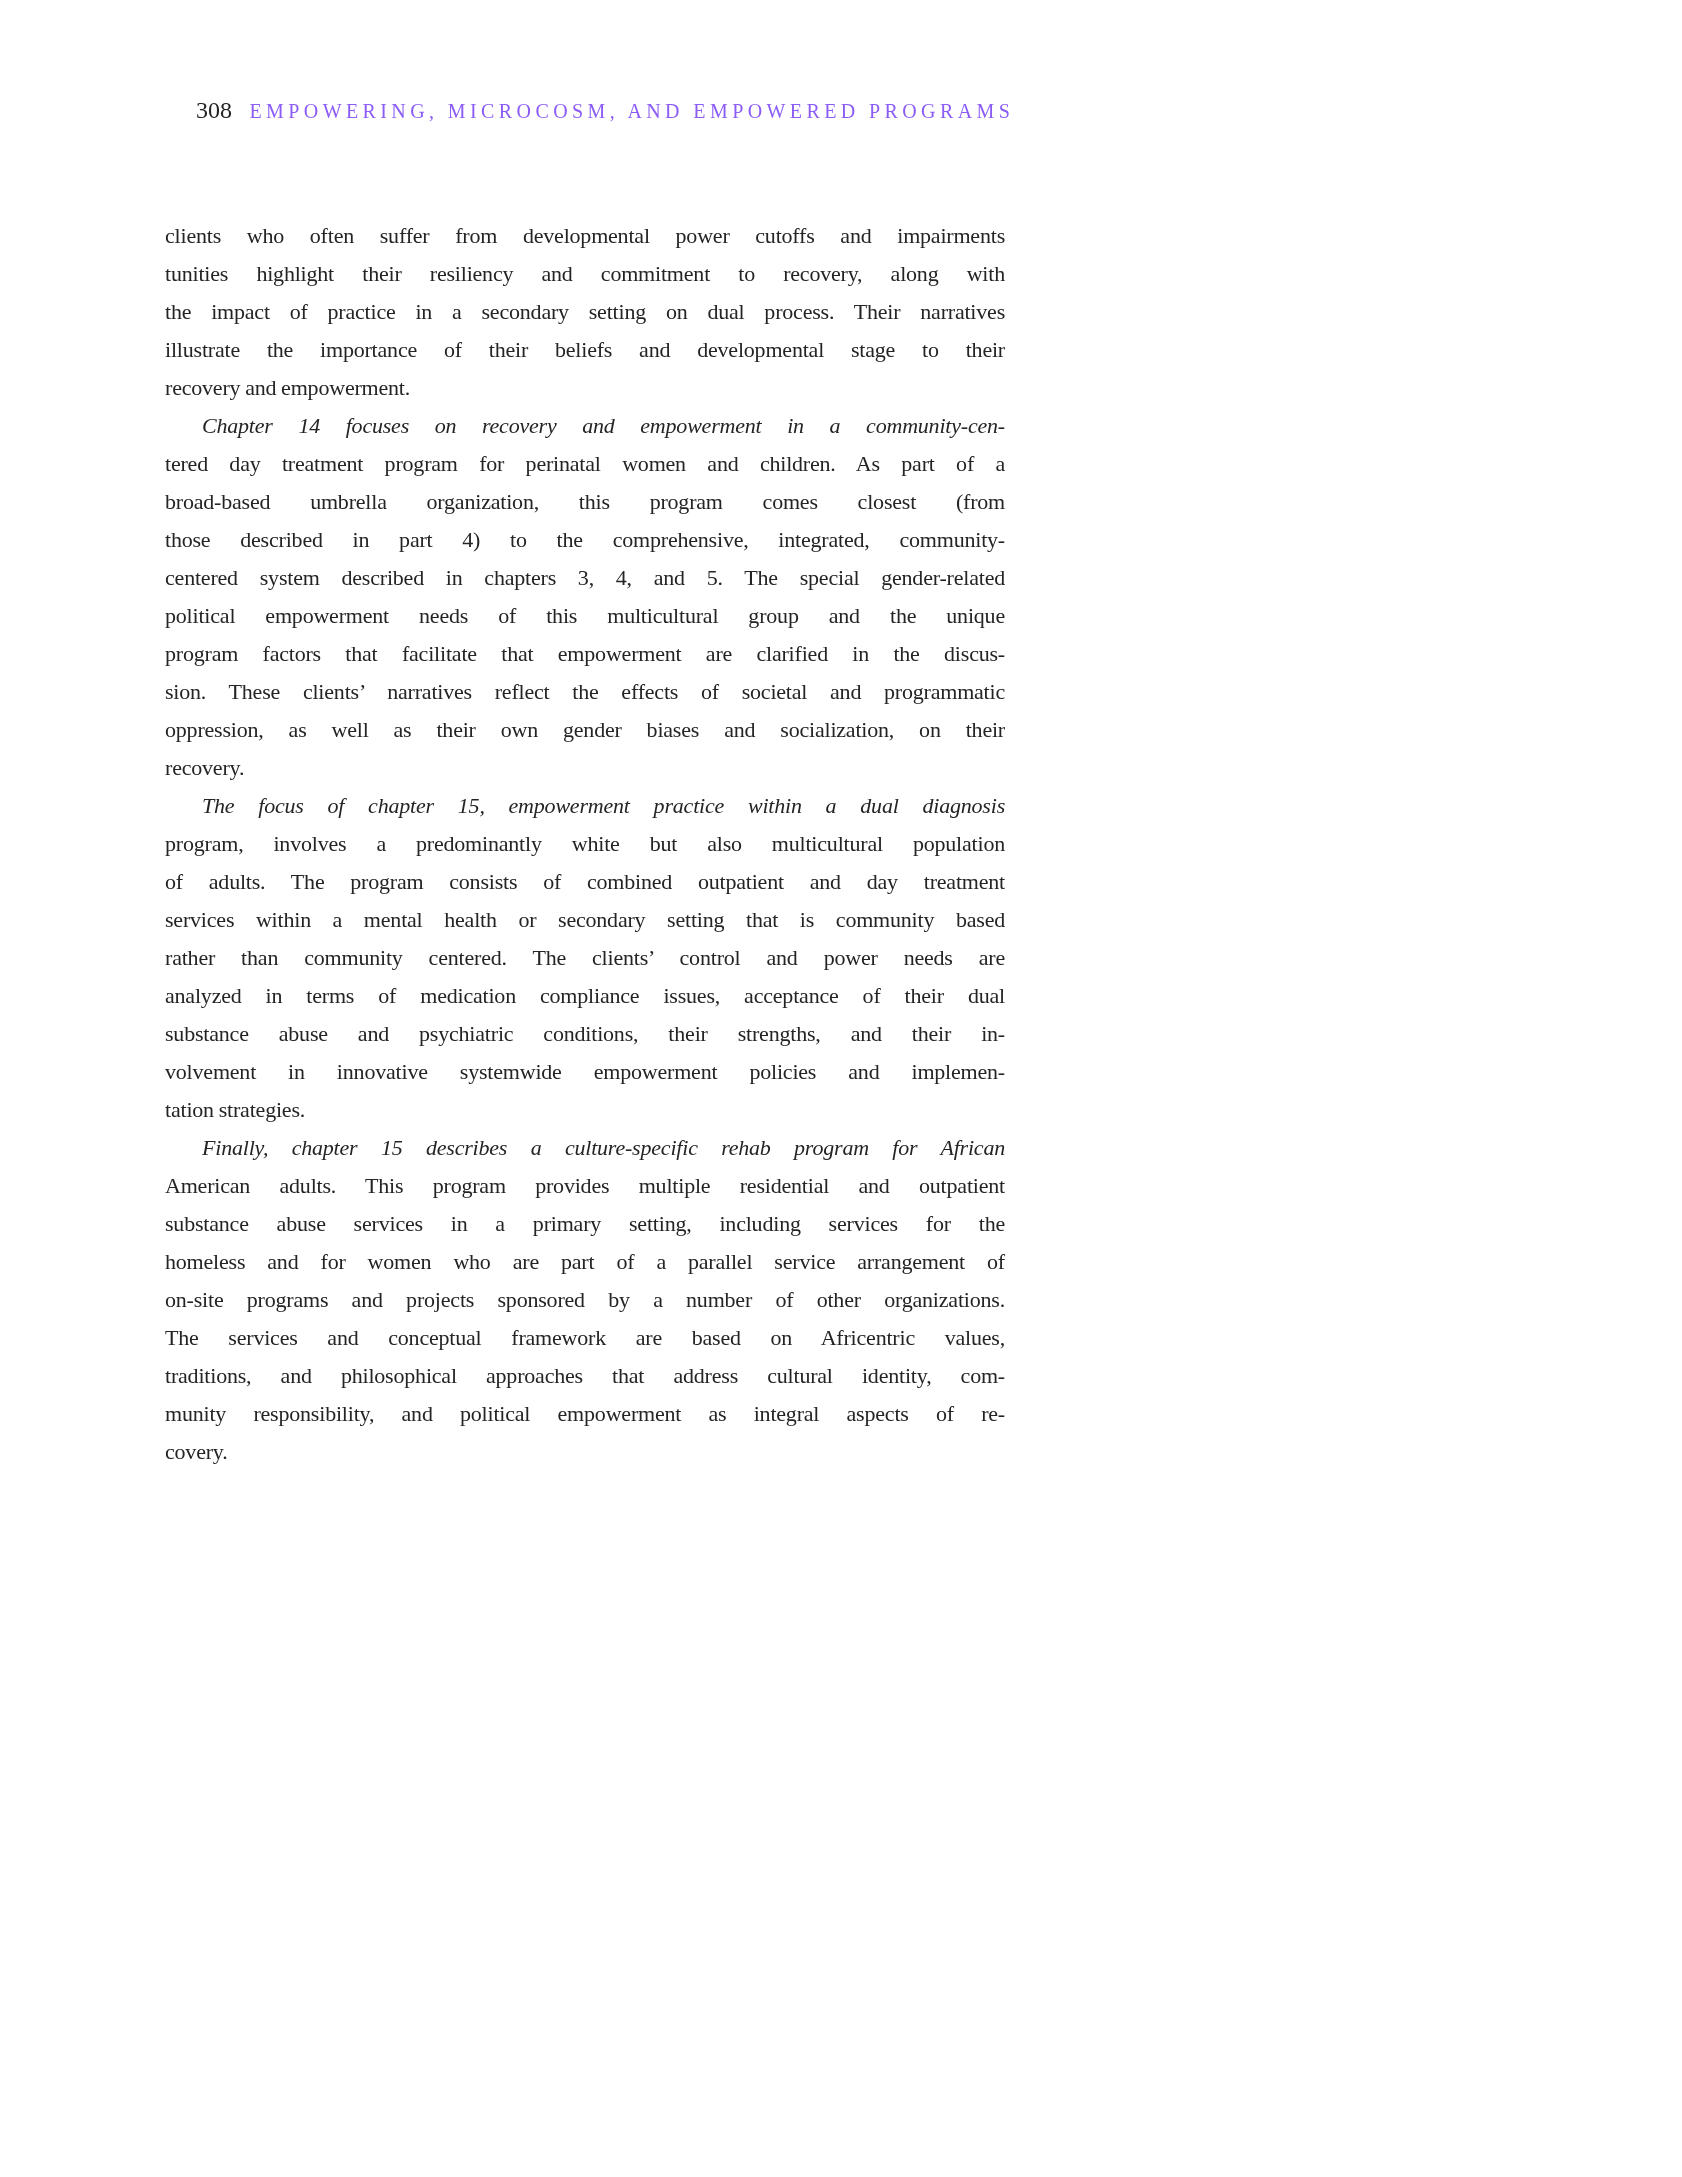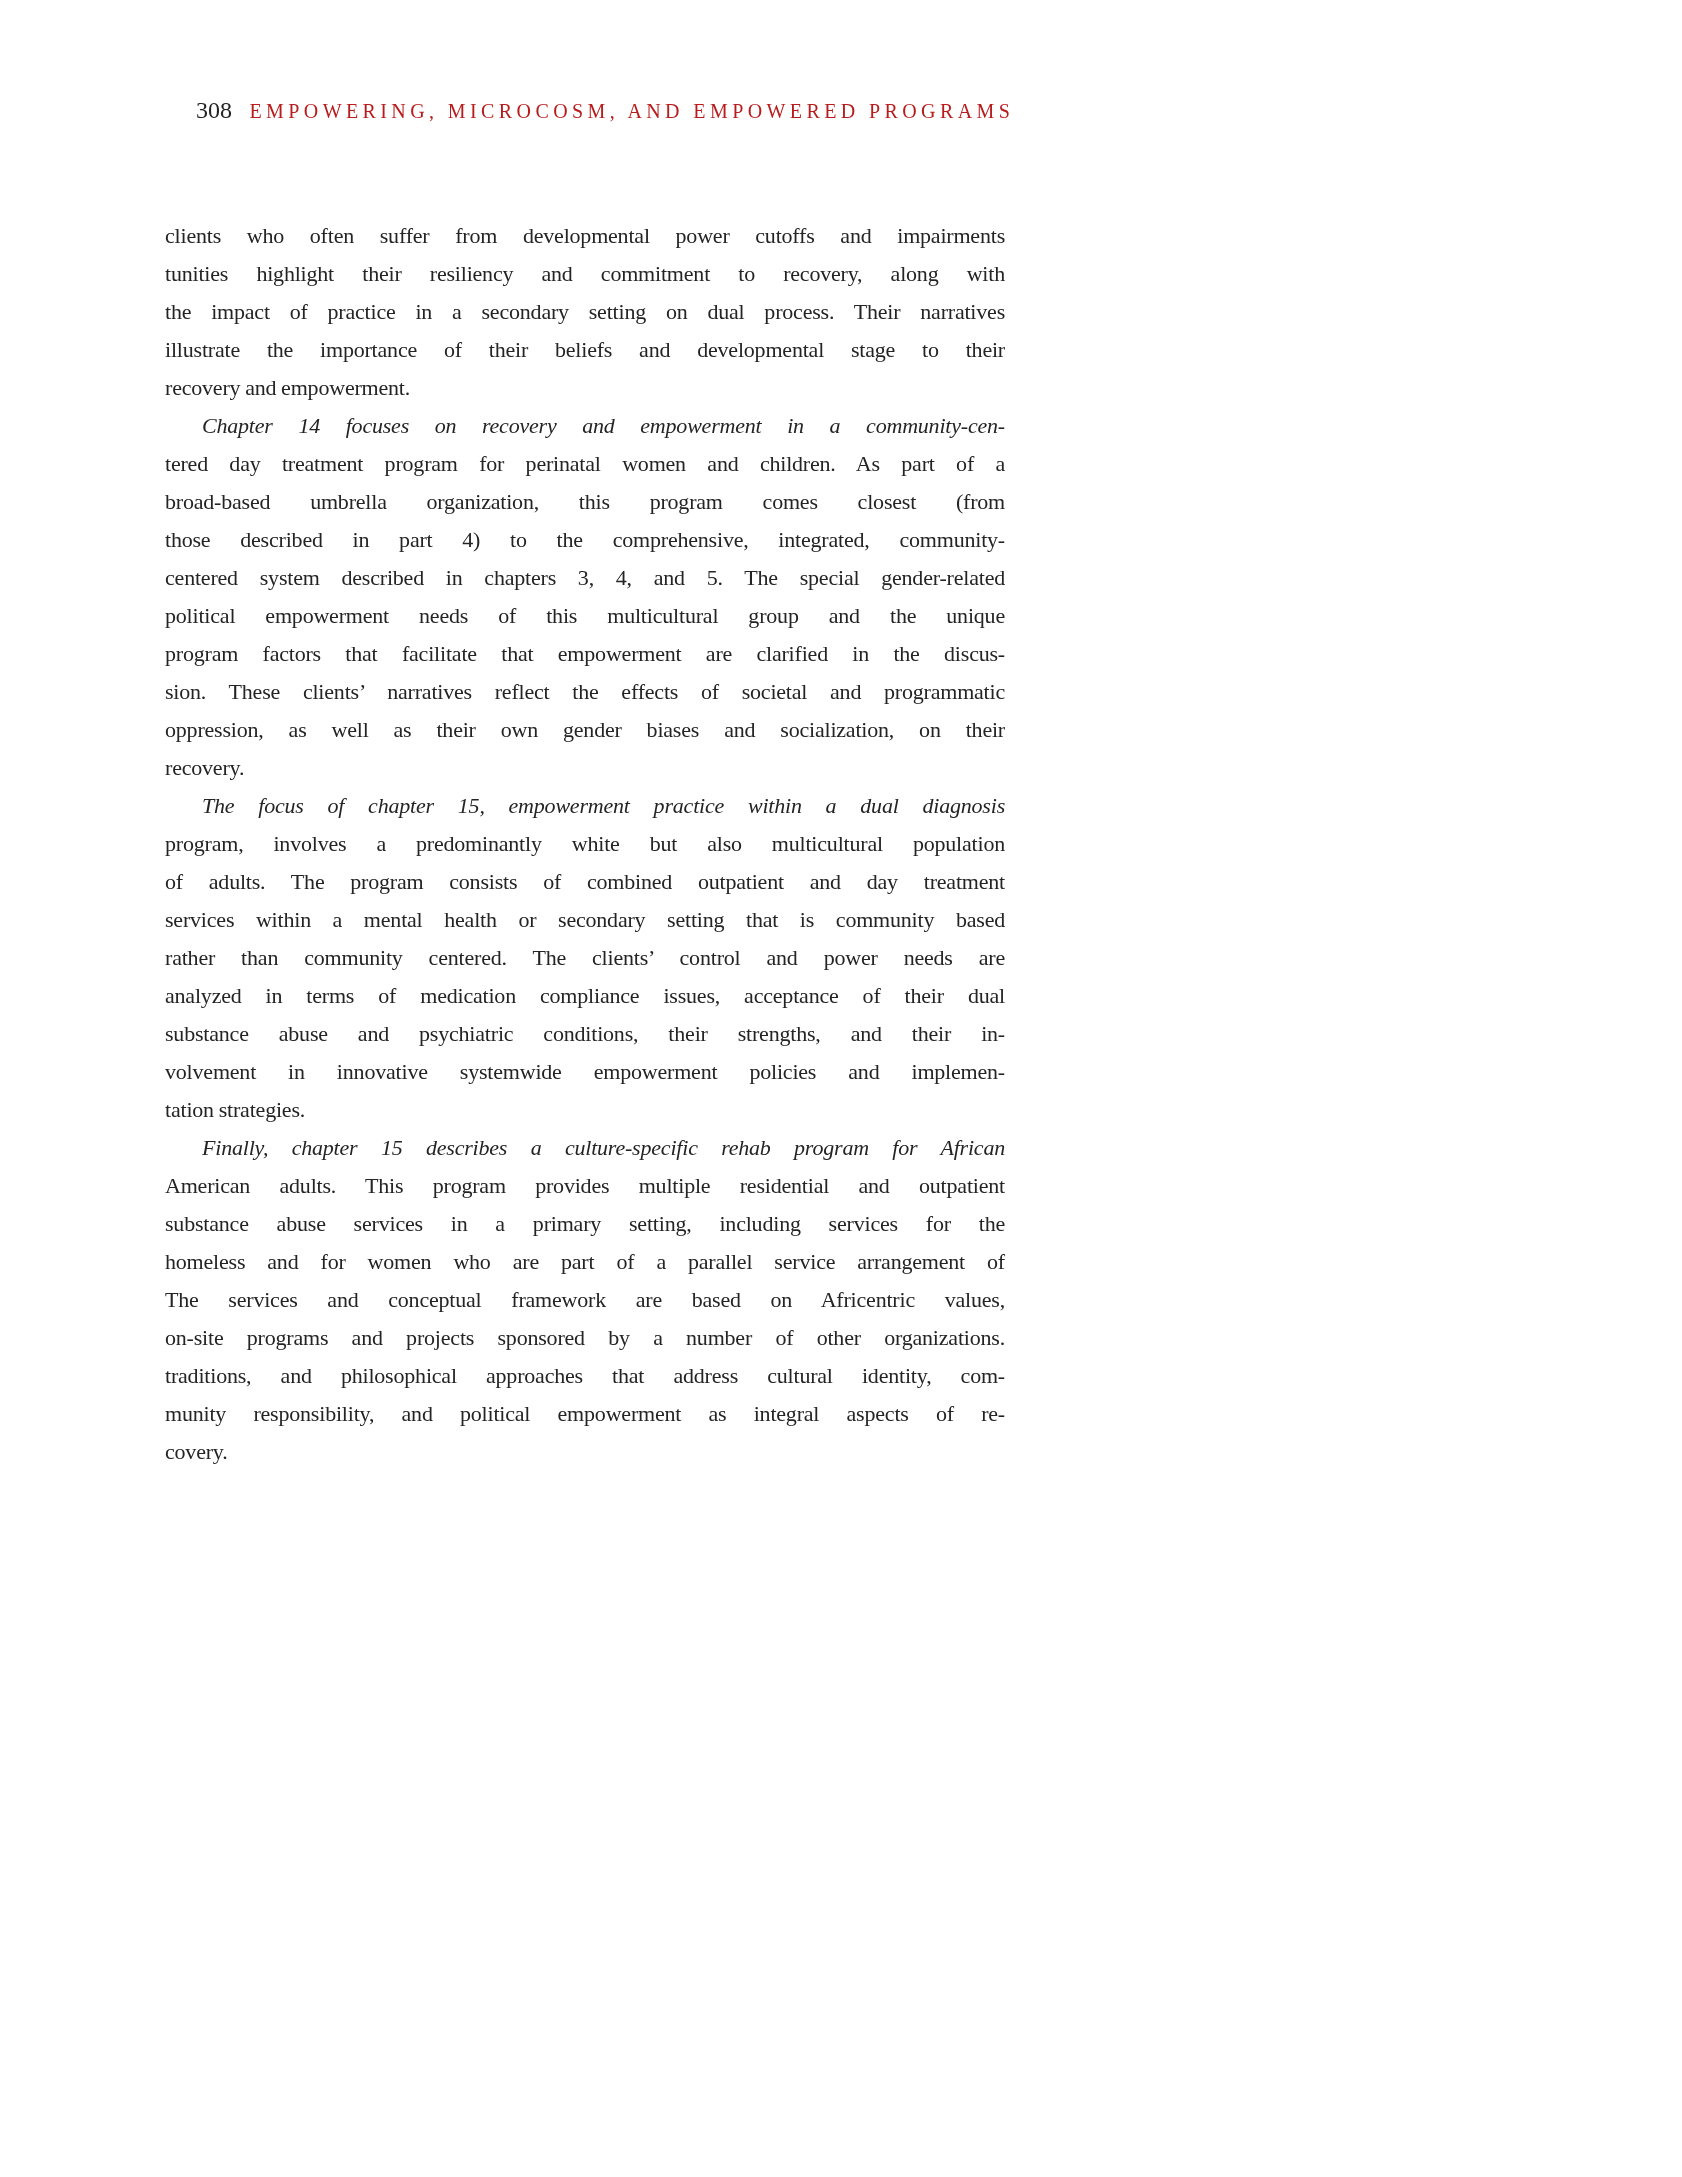--- a/index.html
+++ b/index.html
@@ -21,21 +21,21 @@
     gap: 17.5px;
     white-space: nowrap;
   }
   .pagenum {
     font-size: 24px;
     color: #242424;
   }
   .rh-title {
     font-size: 20px;
     letter-spacing: 4.4px;
-    color: #b91c1c;
+    color: #8b5cf6;
   }
   .text-block {
     position: absolute;
     left: 165px;
     top: 177px;
     width: 840px;
     margin-top: 40px;
   }
   .line {
     font-size: 22px;
@@ -85,21 +85,21 @@
     <div class="line">rather than community centered. The clients’ control and power needs are</div>
     <div class="line">analyzed in terms of medication compliance issues, acceptance of their dual</div>
     <div class="line">substance abuse and psychiatric conditions, their strengths, and their in-</div>
     <div class="line">volvement in innovative systemwide empowerment policies and implemen-</div>
     <div class="line plast">tation strategies.</div>
 
     <div class="line indent">Finally, chapter 15 describes a culture-specific rehab program for African</div>
     <div class="line">American adults. This program provides multiple residential and outpatient</div>
     <div class="line">substance abuse services in a primary setting, including services for the</div>
     <div class="line">homeless and for women who are part of a parallel service arrangement of</div>
+    <div class="line">on-site programs and projects sponsored by a number of other organizations.</div>
     <div class="line">The services and conceptual framework are based on Africentric values,</div>
-    <div class="line">on-site programs and projects sponsored by a number of other organizations.</div>
     <div class="line">traditions, and philosophical approaches that address cultural identity, com-</div>
     <div class="line">munity responsibility, and political empowerment as integral aspects of re-</div>
     <div class="line plast">covery.</div>
   </div>
 
 </div>
 
 
 </body></html>

